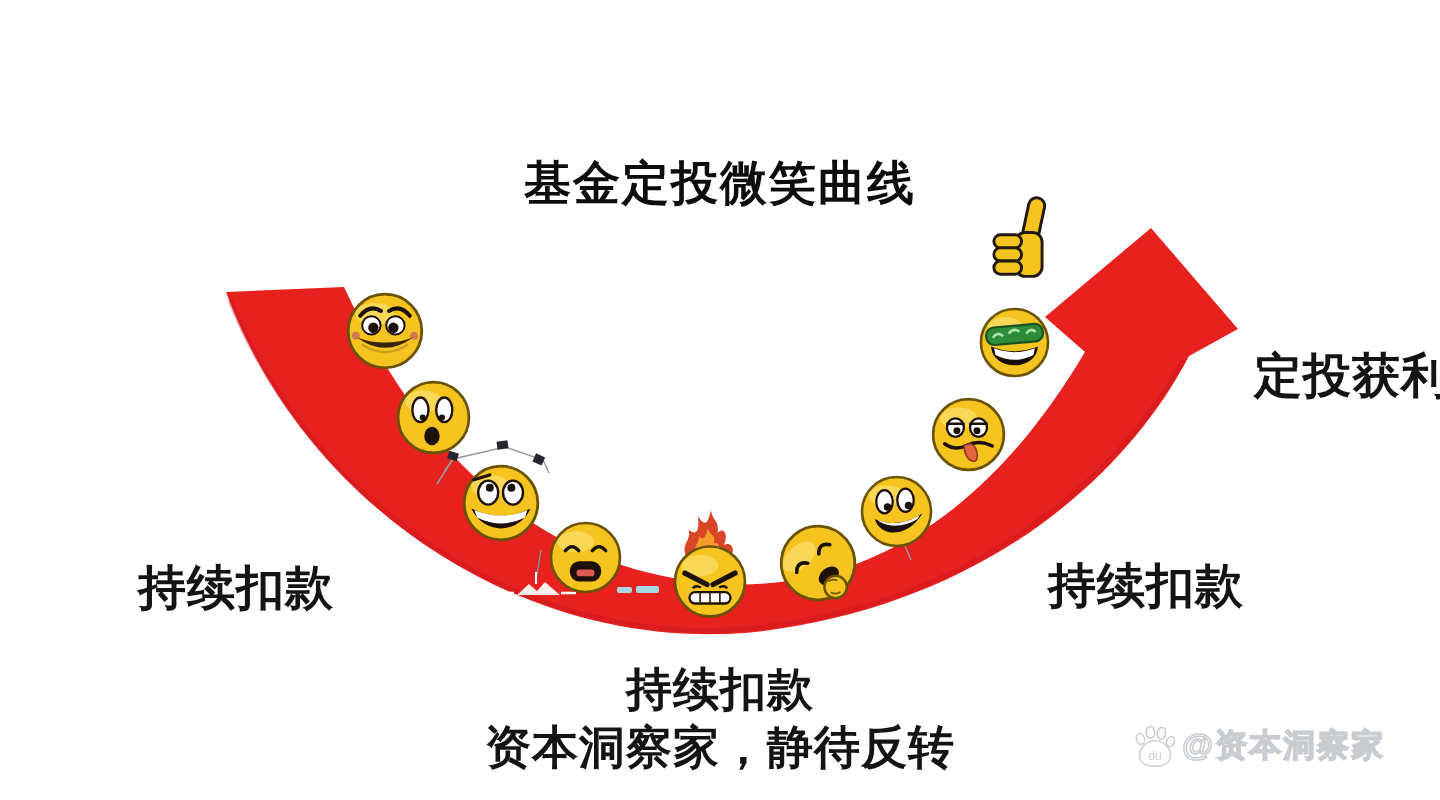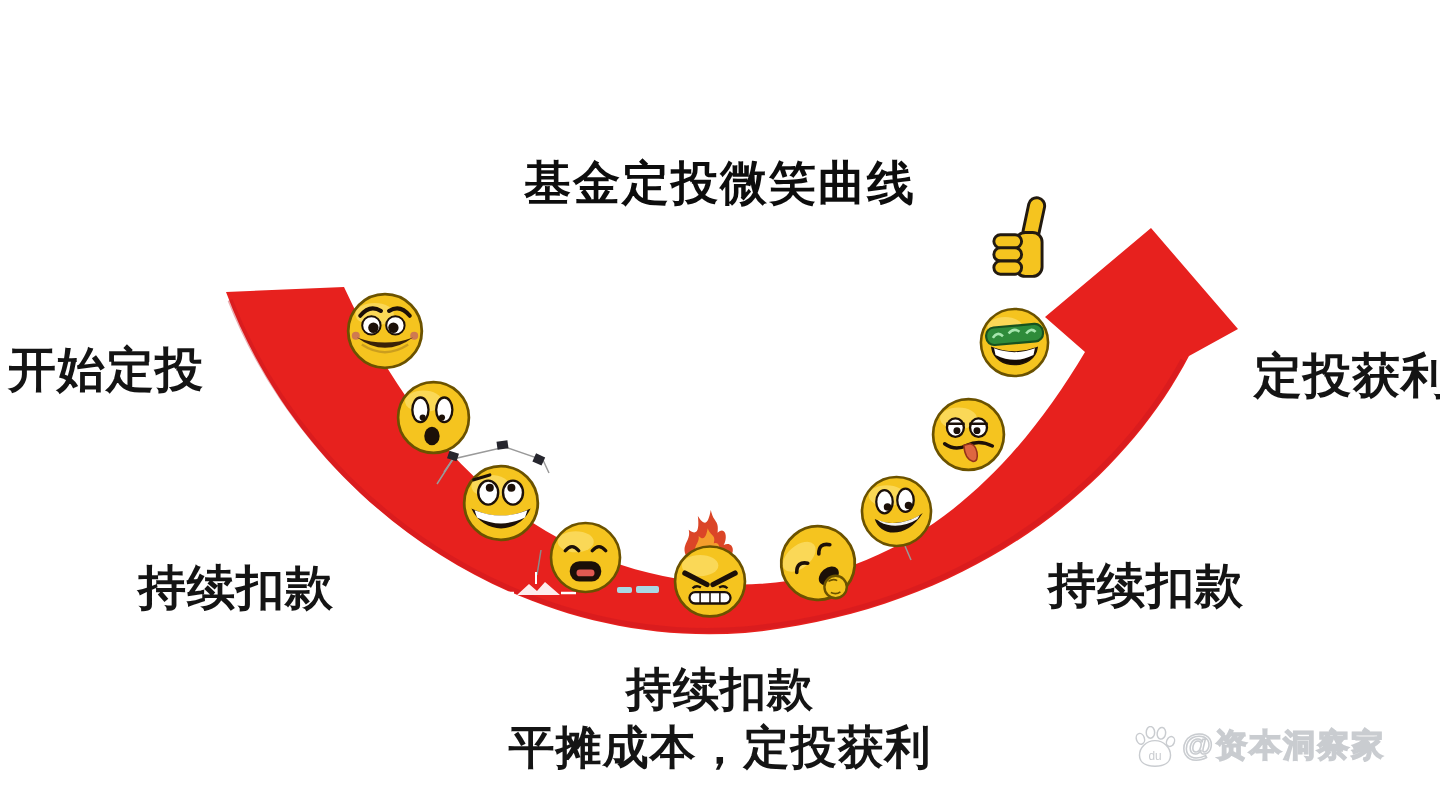--- a/index.html
+++ b/index.html
@@ -197,28 +197,27 @@
             <rect x="8" y="53" width="38" height="18" rx="9" fill="#f5c41f"></rect>
             <rect x="8" y="71" width="38" height="18" rx="9" fill="#f5c41f"></rect>
             <rect x="8" y="89" width="38" height="18" rx="9" fill="#f5c41f"></rect>
           </g>
         </svg>
       </div>
     </div>
 
   <h1 id="page-title">基金定投微笑曲线</h1>
 
-  <div class="lbl" id="lbl-start">开始定投</div>
   <div class="lbl" id="lbl-left-deduct">持续扣款</div>
   <div class="lbl" id="lbl-right-deduct">持续扣款</div>
   <div class="lbl" id="lbl-profit">定投获利</div>
 
   <div class="bottom-block">
     <div>持续扣款</div>
-    <div>平摊成本，定投获利</div>
+    <div>资本洞察家，静待反转</div>
   </div>
 
   <div class="watermark">
     <svg viewBox="0 0 50 46" width="46" height="42">
       <g fill="#ffffff" stroke="#c9ccd0" stroke-width="1.6">
         <ellipse cx="9" cy="14" rx="4.4" ry="6" transform="rotate(-18 9 14)"></ellipse>
         <ellipse cx="20" cy="7" rx="4.6" ry="6.4"></ellipse>
         <ellipse cx="32" cy="8" rx="4.6" ry="6.4" transform="rotate(10 32 8)"></ellipse>
         <ellipse cx="42" cy="17" rx="4.2" ry="5.6" transform="rotate(24 42 17)"></ellipse>
         <path d="M25,16 C15,16 8,24 8,32 C8,40 15,44 25,44 C35,44 42,40 42,32 C42,24 35,16 25,16 Z"></path>

